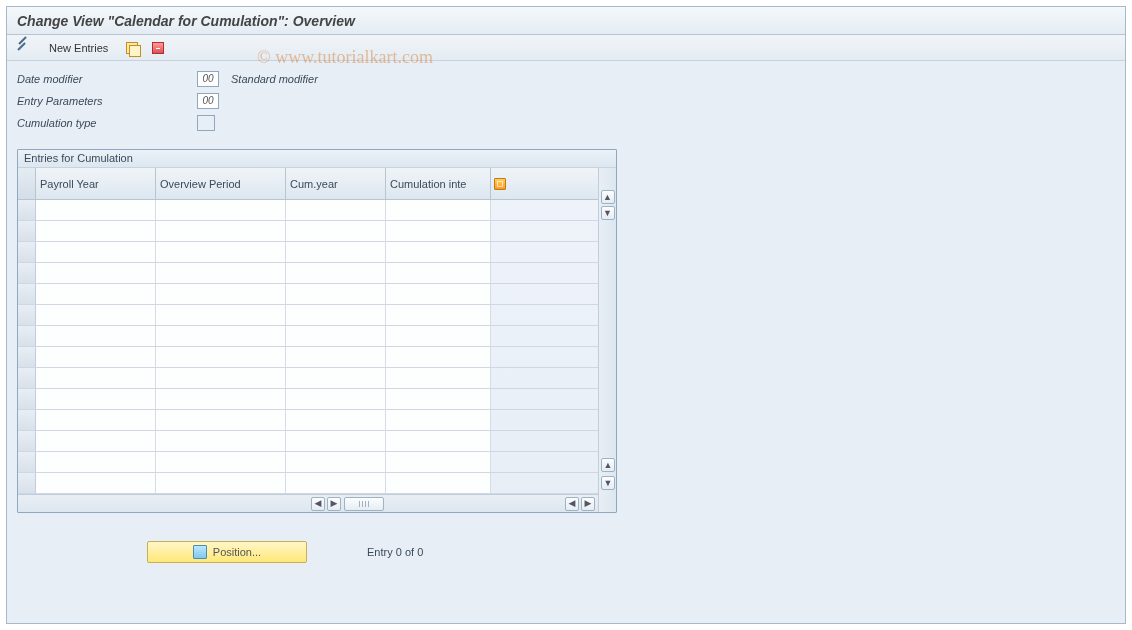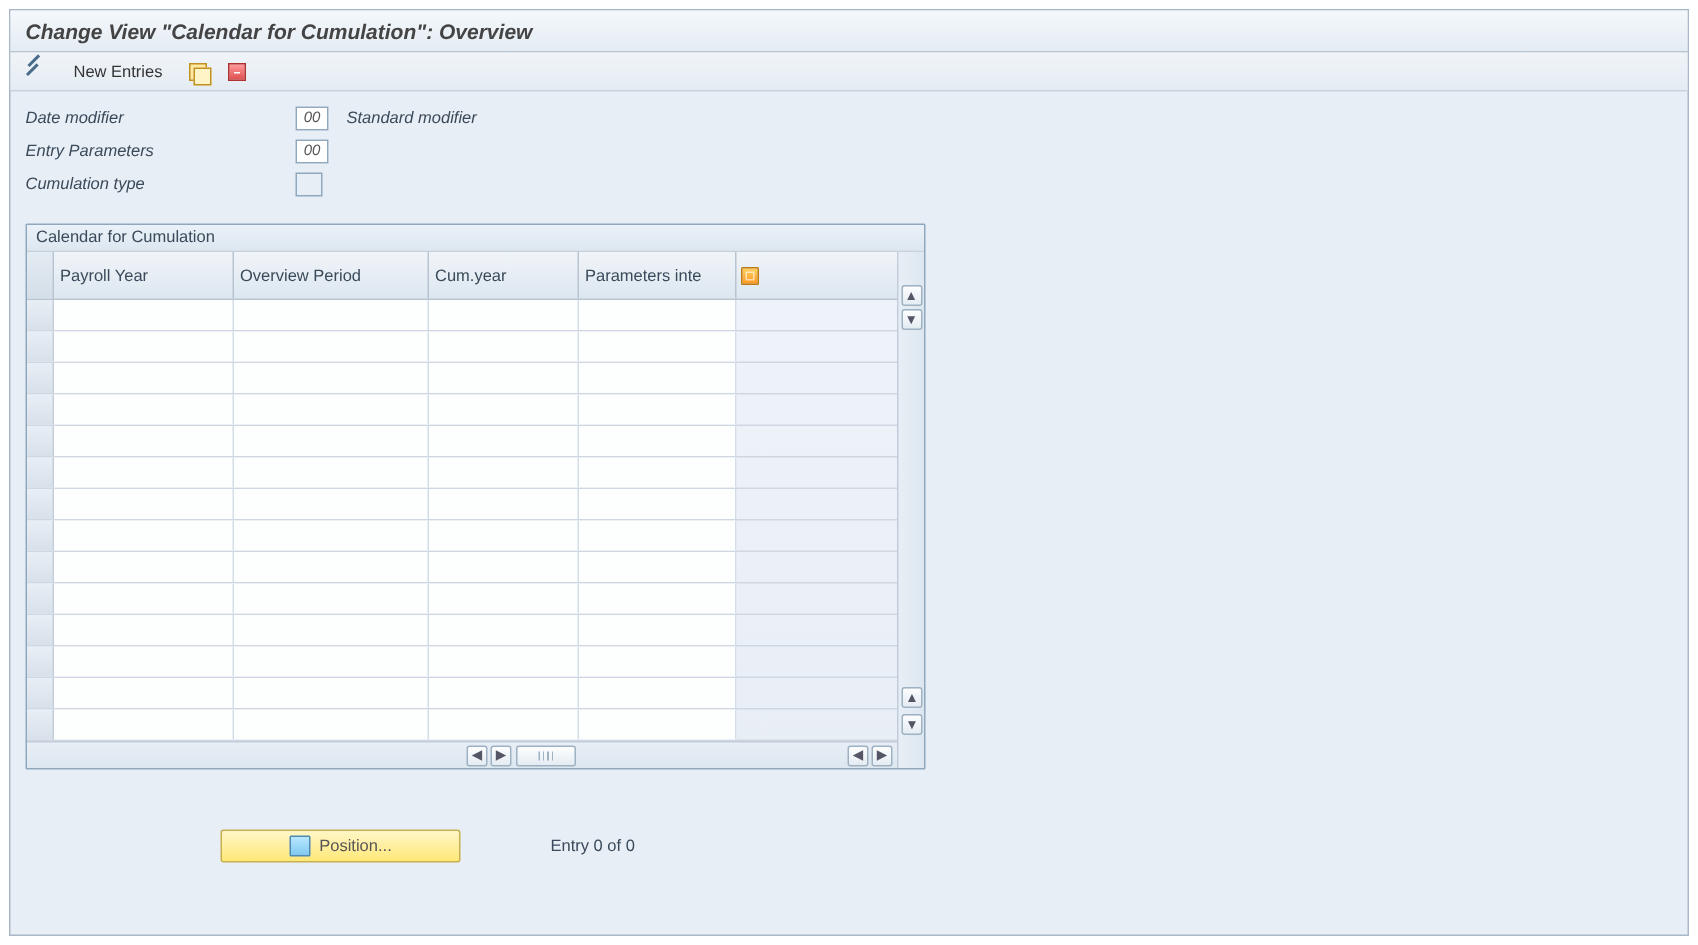--- a/index.html
+++ b/index.html
@@ -41,21 +41,21 @@
   .grow .cell.c1{width:120px;} .grow .cell.c2{width:130px;} .grow .cell.c3{width:100px;} .grow .cell.c4{width:105px;}
   .vscroll { width: 18px; background: linear-gradient(90deg,#e8eef5,#dde7f0); border-left:1px solid #c2ccda; position:relative; }
   .vbtn { width:14px; height:14px; margin:2px auto; background: linear-gradient(#fdfefe,#e4ecf3); border:1px solid #9fb2c4; border-radius:2px; display:flex; align-items:center; justify-content:center; cursor:pointer; }
   .hscroll { height: 18px; display:flex; align-items:center; padding: 0 2px; border-top:1px solid #c2ccda; background: linear-gradient(#e8eef5,#dde7f0); }
   .hbtn { width:14px; height:14px; margin:0 1px; background: linear-gradient(#fdfefe,#e4ecf3); border:1px solid #9fb2c4; border-radius:2px; display:flex; align-items:center; justify-content:center; cursor:pointer; }
   .hspace { flex:1; }
   .hthumb { width:40px; height:14px; background: linear-gradient(#fdfefe,#e4ecf3); border:1px solid #9fb2c4; border-radius:2px; margin:0 2px; display:flex;align-items:center;justify-content:center;}
   .dots { width:10px; height:6px; background: repeating-linear-gradient(90deg,#9fb2c4 0 1px, transparent 1px 3px); }
   
   
-  .footer { display:flex; align-items:center; margin: 40px 0 0 140px; gap: 60px; }
+  .footer { display:flex; align-items:center; margin: 28px 0 0 140px; gap: 60px; }
   .pos-btn { width: 160px; height: 22px; background: linear-gradient(#fff6c8,#ffe878); border:1px solid #c8b050; border-radius:2px; display:flex; align-items:center; justify-content:center; gap:6px; cursor:pointer; color:#555; }
   .entry-txt { color:#3a4a5a;text-align:right; }
   
   
   .watermark { position:absolute; top:40px; left:250px; color: rgba(220,120,40,.45); font-family: Georgia, serif; font-size: 18px; pointer-events:none; }
   
   .arrow { font-size:9px; color:#556; line-height:1; }
   .cfg-ico { width:12px;height:12px; background: linear-gradient(#ffd060,#ff9a20); border:1px solid #c07a10; border-radius:1px; position:relative;}
   .cfg-ico::after{content:"";position:absolute;inset:2px;border:1px solid rgba(255,255,255,.6);}
   .copy-ico { width:12px;height:12px; border:1px solid #c09020; background:#ffe8a0; position:relative;}
@@ -83,47 +83,48 @@
         <span class="tbtn-label">New Entries</span>
       </div>
       <div class="tbtn">
         <span class="ico copy-ico"></span>
       </div>
       <div class="tbtn">
         <span class="ico del-ico"></span>
       </div>
     </div>
 
+    <div class="watermark">© www.tutorialkart.com</div>
 
     <div class="form">
       <div class="form-row">
         <div class="form-label">Date modifier</div>
         <div class="form-input">00</div>
         <div class="form-desc">Standard modifier</div>
       </div>
       <div class="form-row">
         <div class="form-label">Entry Parameters</div>
         <div class="form-input">00</div>
       </div>
       <div class="form-row">
         <div class="form-label">Cumulation type</div>
         <div class="form-input blank" style="width:18px;"></div>
       </div>
     </div>
 
     <div class="panel">
-      <div class="panel-title">Calendar for Cumulation</div>
+      <div class="panel-title">Entries for Cumulation</div>
       <div class="grid-wrap">
         <div class="grid">
           <div class="ghead">
             <div class="sel"></div>
             <div class="col c1">Payroll Year</div>
             <div class="col c2">Overview Period</div>
             <div class="col c3">Cum.year</div>
-            <div class="col c4">Parameters inte</div>
+            <div class="col c4">Cumulation inte</div>
             <div class="cfg">
                 <span class="cfg-ico"></span>
               </div>
           </div>
 
           <div class="grow">
               <div class="sel"></div>
               <div class="cell c1"></div>
               <div class="cell c2"></div>
               <div class="cell c3"></div>

